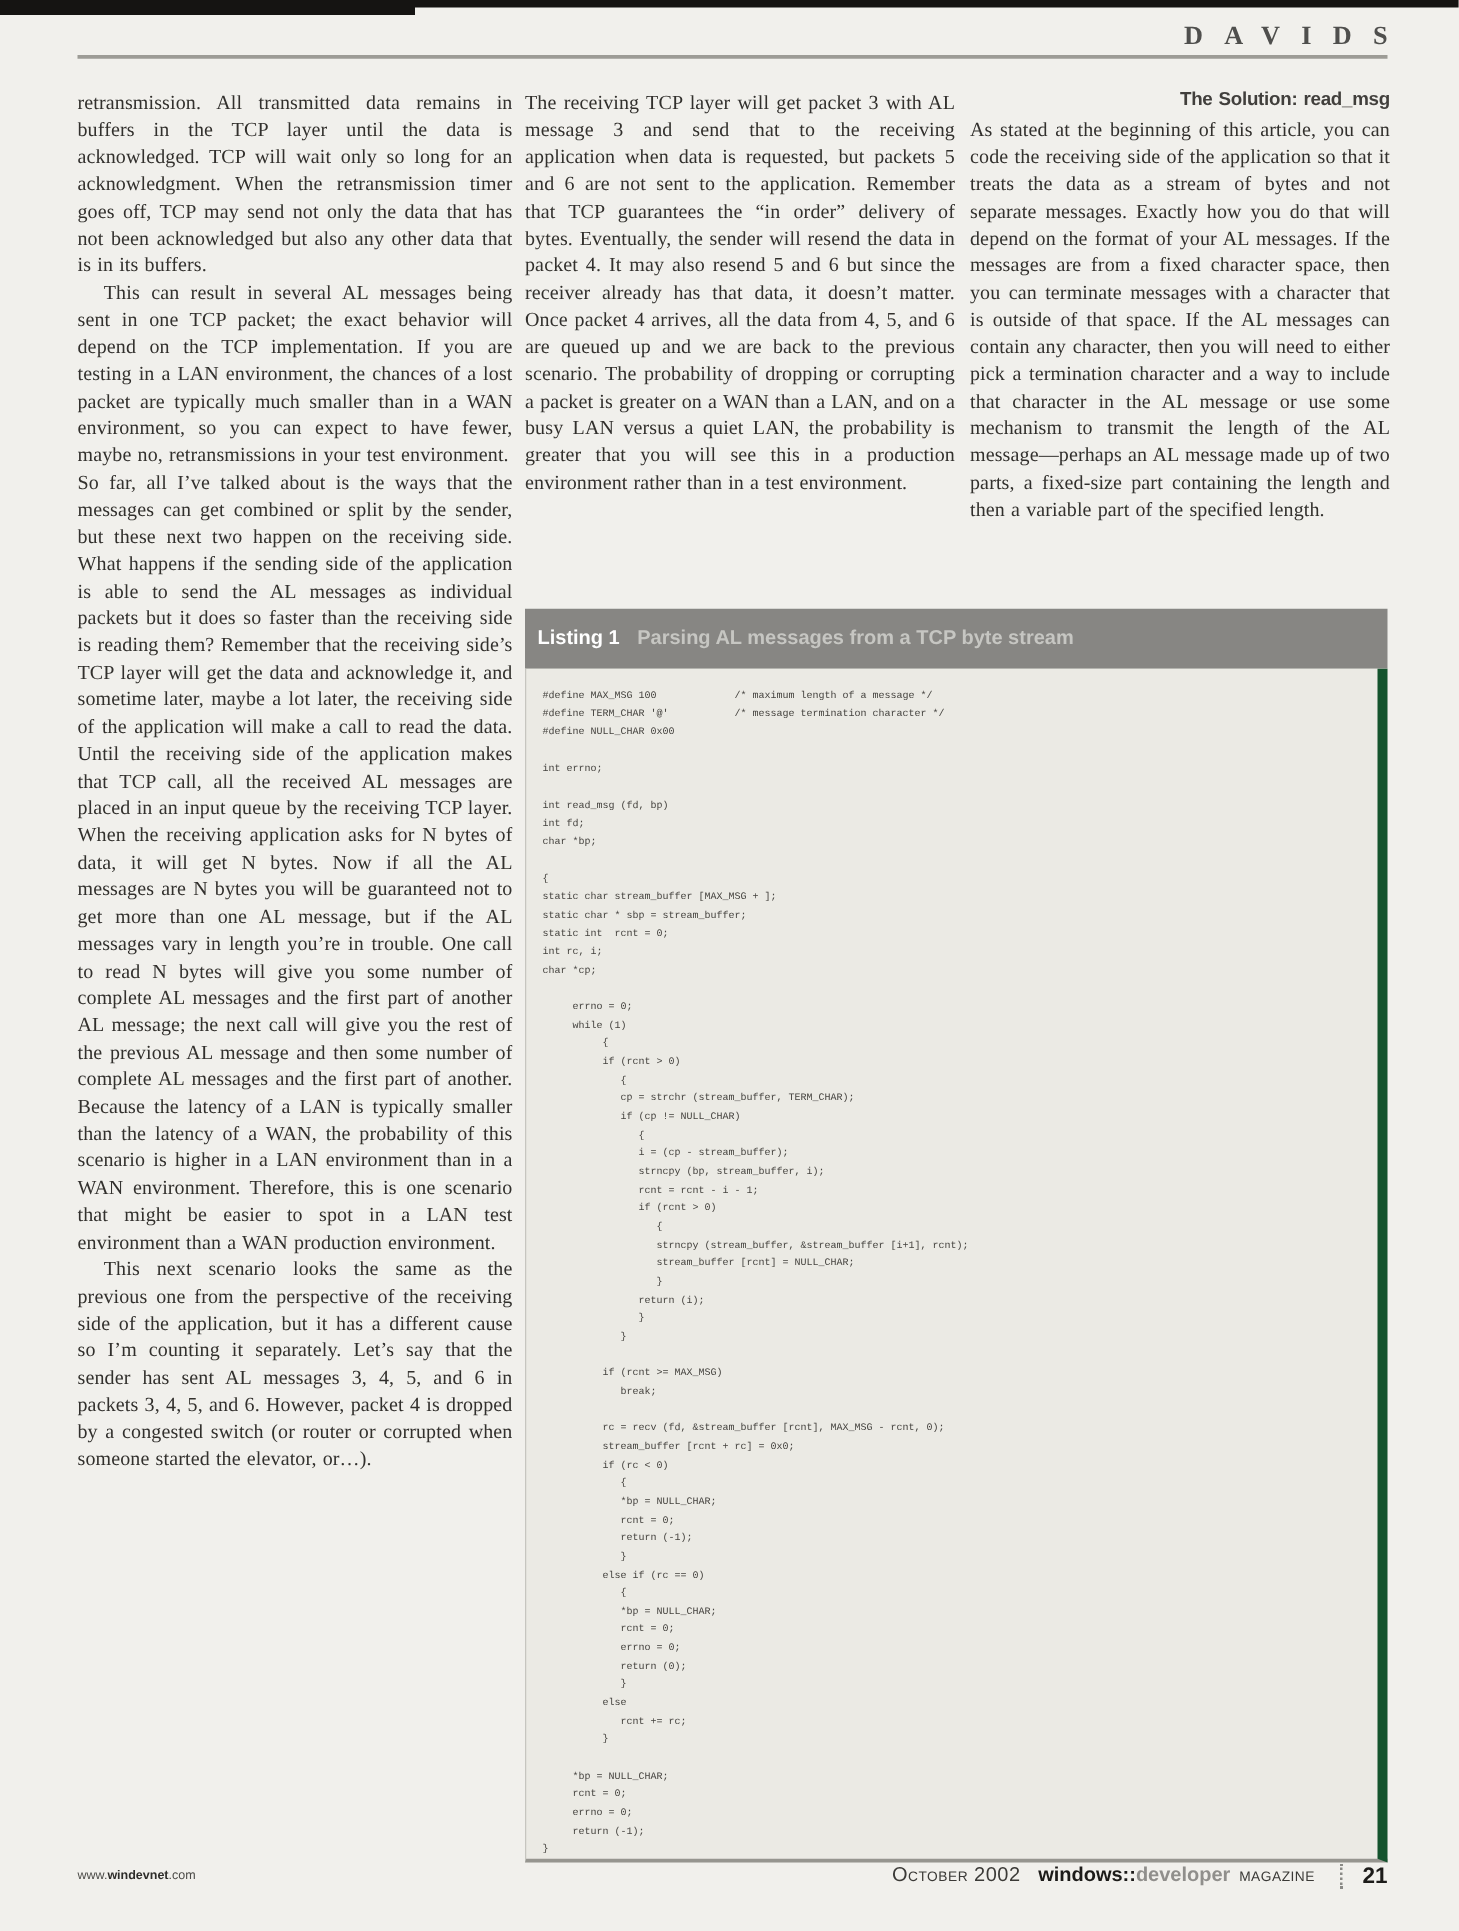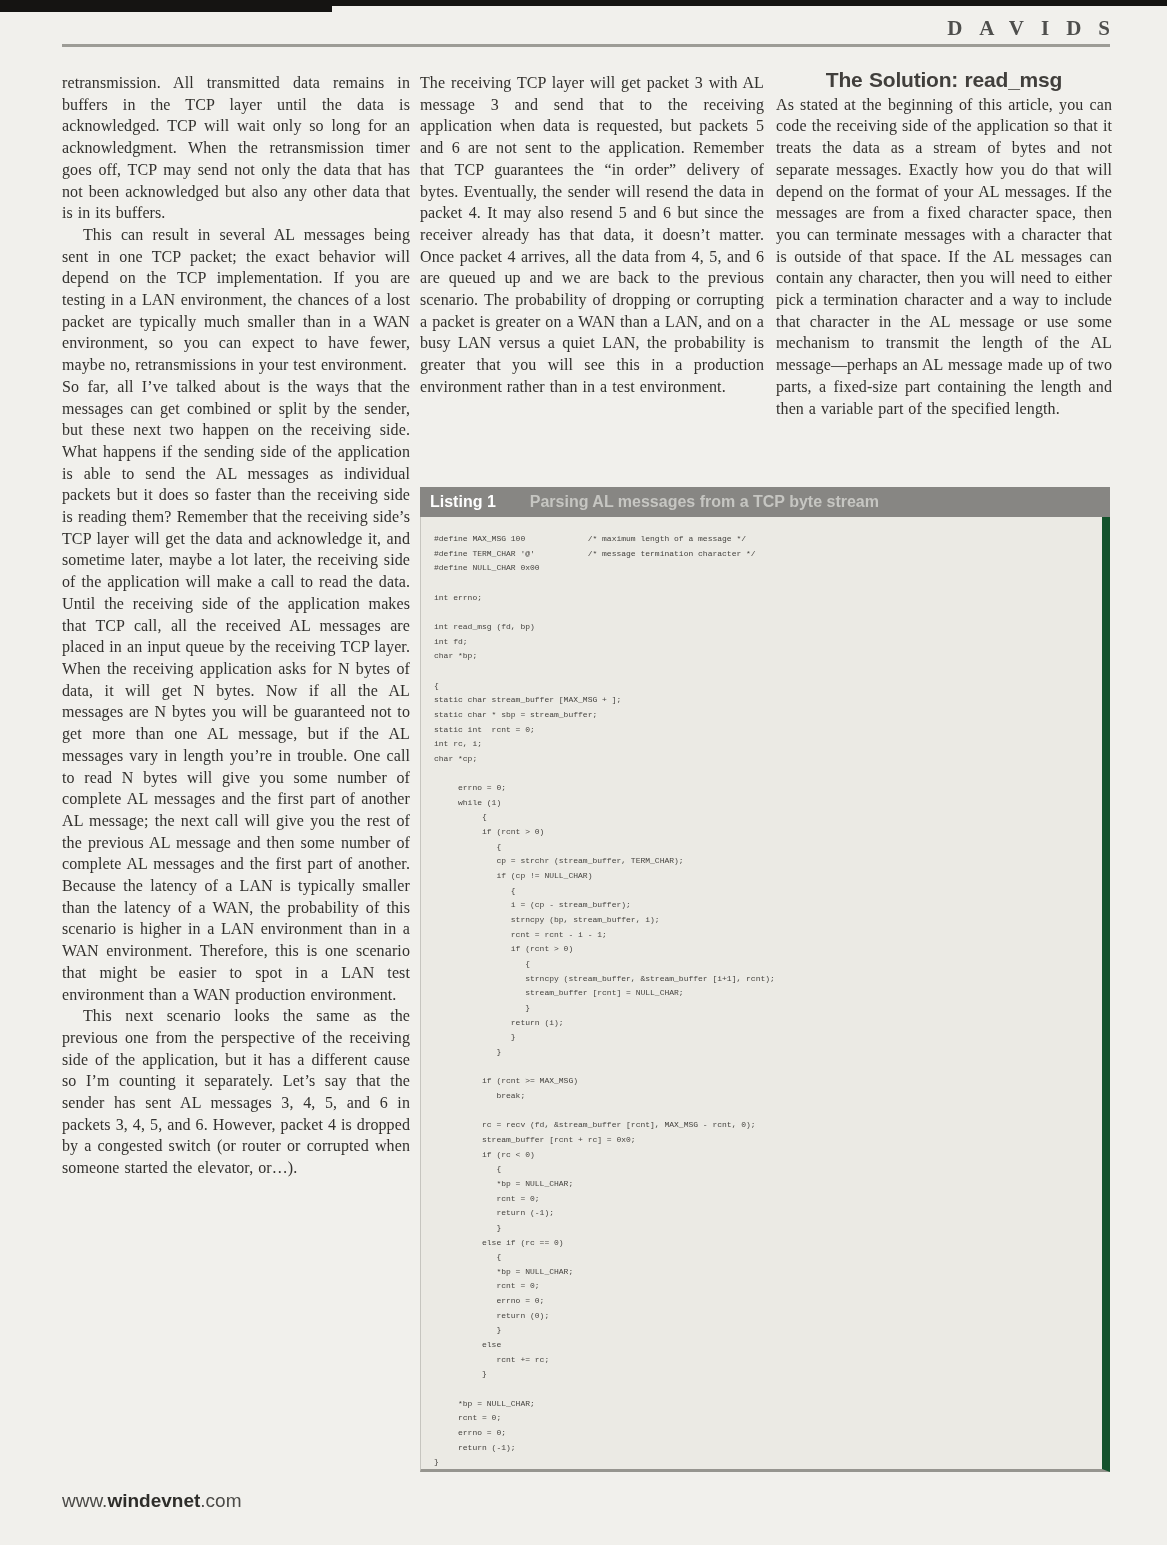--- a/index.html
+++ b/index.html
@@ -24,31 +24,31 @@
     font-size:16px;line-height:21.7px;color:#32302d;
     letter-spacing:0.1px;word-spacing:0.8px;
   }
   .col p{margin:0;}
   .col p.indent{text-indent:21px;}
   .col1{left:62px;top:72px;width:348px;height:1418px;overflow:hidden;}
   .col2{left:420px;top:72px;width:344px;height:408px;overflow:hidden;}
   .col3{left:776px;top:72px;width:336px;height:408px;overflow:hidden;}
   h2{
     font-family:"Liberation Sans", sans-serif;font-weight:700;
-    font-size:21px;color:#413f3c;letter-spacing:-0.2px;
-    margin:9px 0 3px 0;text-align:center;
+    font-size:15px;color:#413f3c;letter-spacing:-0.2px;
+    margin:9px 0 3px 0;text-align:right;
   }
   .col3 h2{margin-top:-3px;}
 
   .listing{position:absolute;left:420px;top:487px;width:690px;}
   .listing-header{
-    background:#878683;height:30px;
+    background:#878683;height:48px;
     display:flex;align-items:center;
     padding:0 0 0 10px;box-sizing:border-box;
-    font-family:"Liberation Sans", sans-serif;font-weight:bold;font-size:16px;gap:20px;
+    font-family:"Liberation Sans", sans-serif;font-weight:bold;font-size:16px;
   }
   .listing-label{color:#ffffff;margin-right:14px;white-space:nowrap;}
   .listing-title{color:#c6c6c2;white-space:nowrap;}
   .code-box{
     background:#ebeae4;
     height:955px;box-sizing:border-box;
     border-left:1px solid #c6c5bf;
     border-right:8px solid #14532d;
     border-bottom:3px solid #96958f;
     padding:15px 8px 8px 13px;
@@ -59,21 +59,21 @@
     font-family:"Liberation Mono", monospace;
     font-size:8px;line-height:14.65px;
     color:#45433f;white-space:pre;
   }
 
   .footer{
     position:absolute;left:62px;top:1490px;width:1048px;
     display:flex;justify-content:space-between;align-items:center;
     font-family:"Liberation Sans", sans-serif;
   }
-  .footer-left{font-size:19px;color:#4b4a47;}
+  .footer-left{font-size:10px;color:#4b4a47;}
   .footer-left .b{font-weight:bold;color:#2e2d2a;}
   .footer-right{display:flex;align-items:center;}
   .sc{font-variant:small-caps;}
   .issue{font-size:16px;color:#3b3a37;letter-spacing:0.4px;margin-right:14px;}
   .brand-black{font-weight:bold;font-size:16px;color:#1c1b19;}
   .brand-gray{font-weight:bold;font-size:16px;color:#908f8c;}
   .mag{font-size:15px;color:#3b3a37;margin-left:7px;letter-spacing:0.4px;}
   .divider{
     display:inline-block;height:20px;width:0;
     border-left:2px dotted #8a8a86;margin:0 16px 0 20px;
@@ -177,15 +177,22 @@
      errno = 0;
      return (-1);
 }</pre>
     </div>
   </div>
 
   <div class="footer">
     <div class="footer-left">
       <span>www.</span><span class="b">windevnet</span><span>.com</span>
     </div>
+    <div class="footer-right">
+      <span class="issue sc">October 2002</span>
+      <span class="brand"><span class="brand-black">windows::</span><span class="brand-gray">developer</span></span>
+      <span class="mag sc">magazine</span>
+      <span class="divider"></span>
+      <span class="pageno">21</span>
+    </div>
   </div>
 
 </div>
 
 </body></html>

